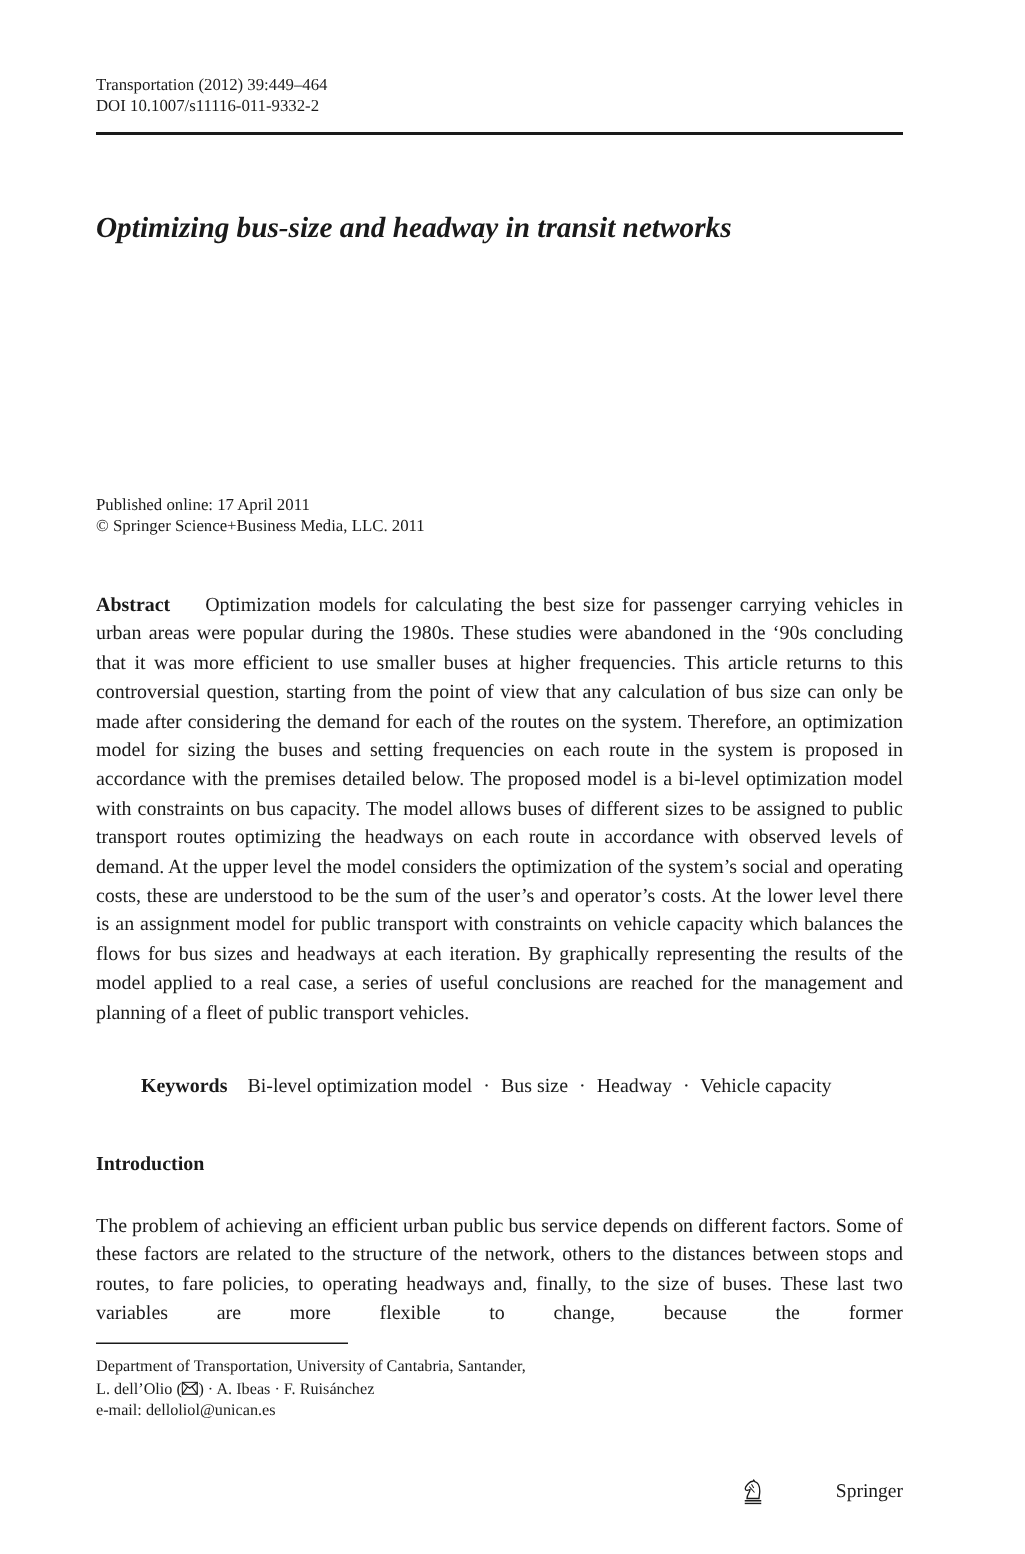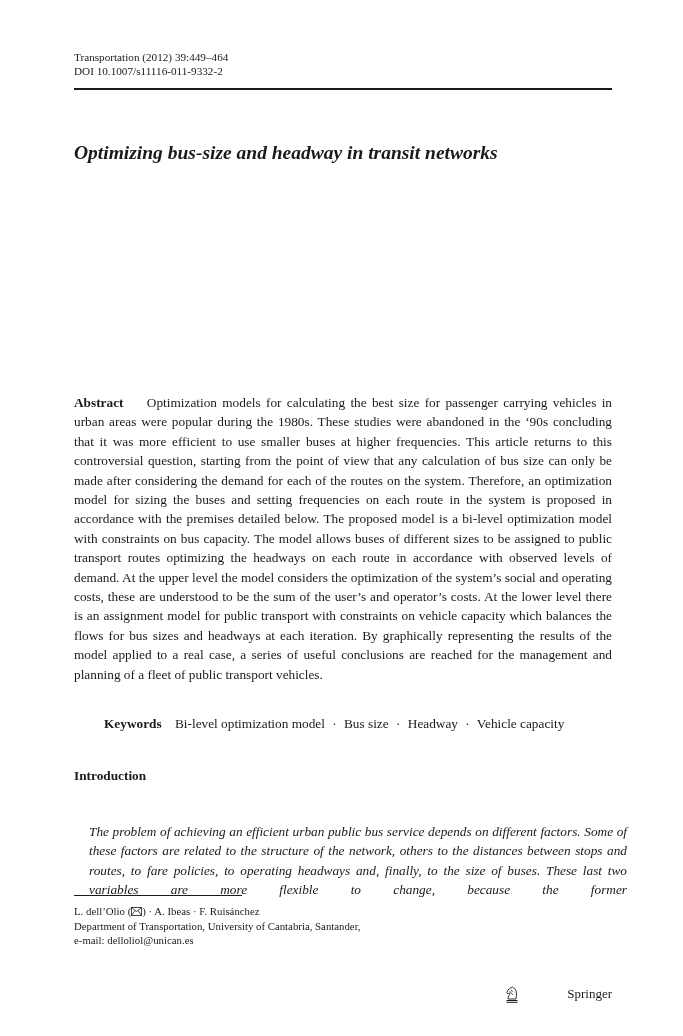--- a/index.html
+++ b/index.html
@@ -10,21 +10,21 @@
     body {
       width: 683px;
       height: 1036px;
       position: relative;
       overflow: hidden;
       font-family: "Liberation Serif", "DejaVu Serif", serif;
       color: #1a1a1a;
     }
     .page {
       position: absolute;
-      left: 74px;
+      left: 64px;
       top: 0;
       width: 538px;
       height: 1027px;
     }
     .journal-header {
       position: absolute;
       top: 51px;
       left: 0;
       font-size: 11.2px;
       line-height: 13.5px;
@@ -99,23 +99,22 @@
       line-height: 18px;
     }
     .intro {
       position: absolute;
       top: 807px;
       left: 0;
       width: 538px;
       font-size: 13.3px;
       line-height: 19.4px;
       text-align: justify;
-      margin: 15px;
+      margin: 0;
       text-align-last: justify;
-      font-style: italic;
     }
     .footnote-rule {
       position: absolute;
       top: 895px;
       left: 0;
       width: 168px;
       height: 1px;
       background: #1a1a1a;
     }
     .footnote {
@@ -156,20 +155,24 @@
 <div class="page">
 
   <div class="journal-header">
     <div>Transportation (2012) 39:449–464</div>
     <div>DOI 10.1007/s11116-011-9332-2</div>
   </div>
   <div class="header-rule"></div>
 
   <h1 class="title">Optimizing bus-size and headway in transit networks</h1>
 
+  <div class="pubinfo">
+    <div>Published online: 17 April 2011</div>
+    <div>© Springer Science+Business Media, LLC. 2011</div>
+  </div>
 
   <p class="abstract">
     <span class="label">Abstract</span>
     <span>Optimization models for calculating the best size for passenger carrying vehicles in urban areas were popular during the 1980s. These studies were abandoned in the ‘90s concluding that it was more efficient to use smaller buses at higher frequencies. This article returns to this controversial question, starting from the point of view that any calculation of bus size can only be made after considering the demand for each of the routes on the system. Therefore, an optimization model for sizing the buses and setting frequencies on each route in the system is proposed in accordance with the premises detailed below. The proposed model is a bi-level optimization model with constraints on bus capacity. The model allows buses of different sizes to be assigned to public transport routes optimizing the headways on each route in accordance with observed levels of demand. At the upper level the model considers the optimization of the system’s social and operating costs, these are understood to be the sum of the user’s and operator’s costs. At the lower level there is an assignment model for public transport with constraints on vehicle capacity which balances the flows for bus sizes and headways at each iteration. By graphically representing the results of the model applied to a real case, a series of useful conclusions are reached for the management and planning of a fleet of public transport vehicles.</span>
   </p>
 
   <div class="keywords">
     <span class="label">Keywords</span>
     <span>Bi-level optimization model</span>
     <span class="kw-sep">·</span>
@@ -178,27 +181,27 @@
     <span>Headway</span>
     <span class="kw-sep">·</span>
     <span>Vehicle capacity</span>
   </div>
 
   <h2 class="section-heading">Introduction</h2>
   <p class="intro">The problem of achieving an efficient urban public bus service depends on different factors. Some of these factors are related to the structure of the network, others to the distances between stops and routes, to fare policies, to operating headways and, finally, to the size of buses. These last two variables are more flexible to change, because the former</p>
 
   <div class="footnote-rule"></div>
   <div class="footnote">
+    <div>Department of Transportation, University of Cantabria, Santander,</div>
     <div>
       <span>L. dell’Olio (</span><svg class="mail-icon" viewBox="0 0 11 9">
           <rect x="0.5" y="0.5" width="10" height="8" fill="none" stroke="#1a1a1a" stroke-width="0.8"></rect>
           <path d="M0.5 0.5 L5.5 4.5 L10.5 0.5 M0.5 8.5 L4 3.6 M10.5 8.5 L7 3.6" fill="none" stroke="#1a1a1a" stroke-width="0.8"></path>
         </svg><span>) · A. Ibeas · F. Ruisánchez</span>
     </div>
-    <div>Department of Transportation, University of Cantabria, Santander,</div>
     <div>e-mail: delloliol@unican.es</div>
   </div>
 
   <div class="publisher">
     <svg class="knight-icon" viewBox="0 0 14 17">
       <path d="M3 13 C3 10 5 9 5 7 C4 7.5 2.5 8 2 7 C1.5 6 3 4 4 3 C5 2 6 1.5 7 1.5 L7.5 0.8 L8.2 1.8 C10.5 2.5 11.5 5 11.5 8 C11.5 10 11 11.5 11 13 Z" fill="none" stroke="#1a1a1a" stroke-width="0.9"></path>
       <path d="M6 3.5 L7.5 6 M4.5 5 L8 9" fill="none" stroke="#1a1a1a" stroke-width="0.7"></path>
       <line x1="1.5" y1="14.5" x2="12.5" y2="14.5" stroke="#1a1a1a" stroke-width="1"></line>
       <line x1="1.5" y1="16.3" x2="12.5" y2="16.3" stroke="#1a1a1a" stroke-width="1"></line>
     </svg>

